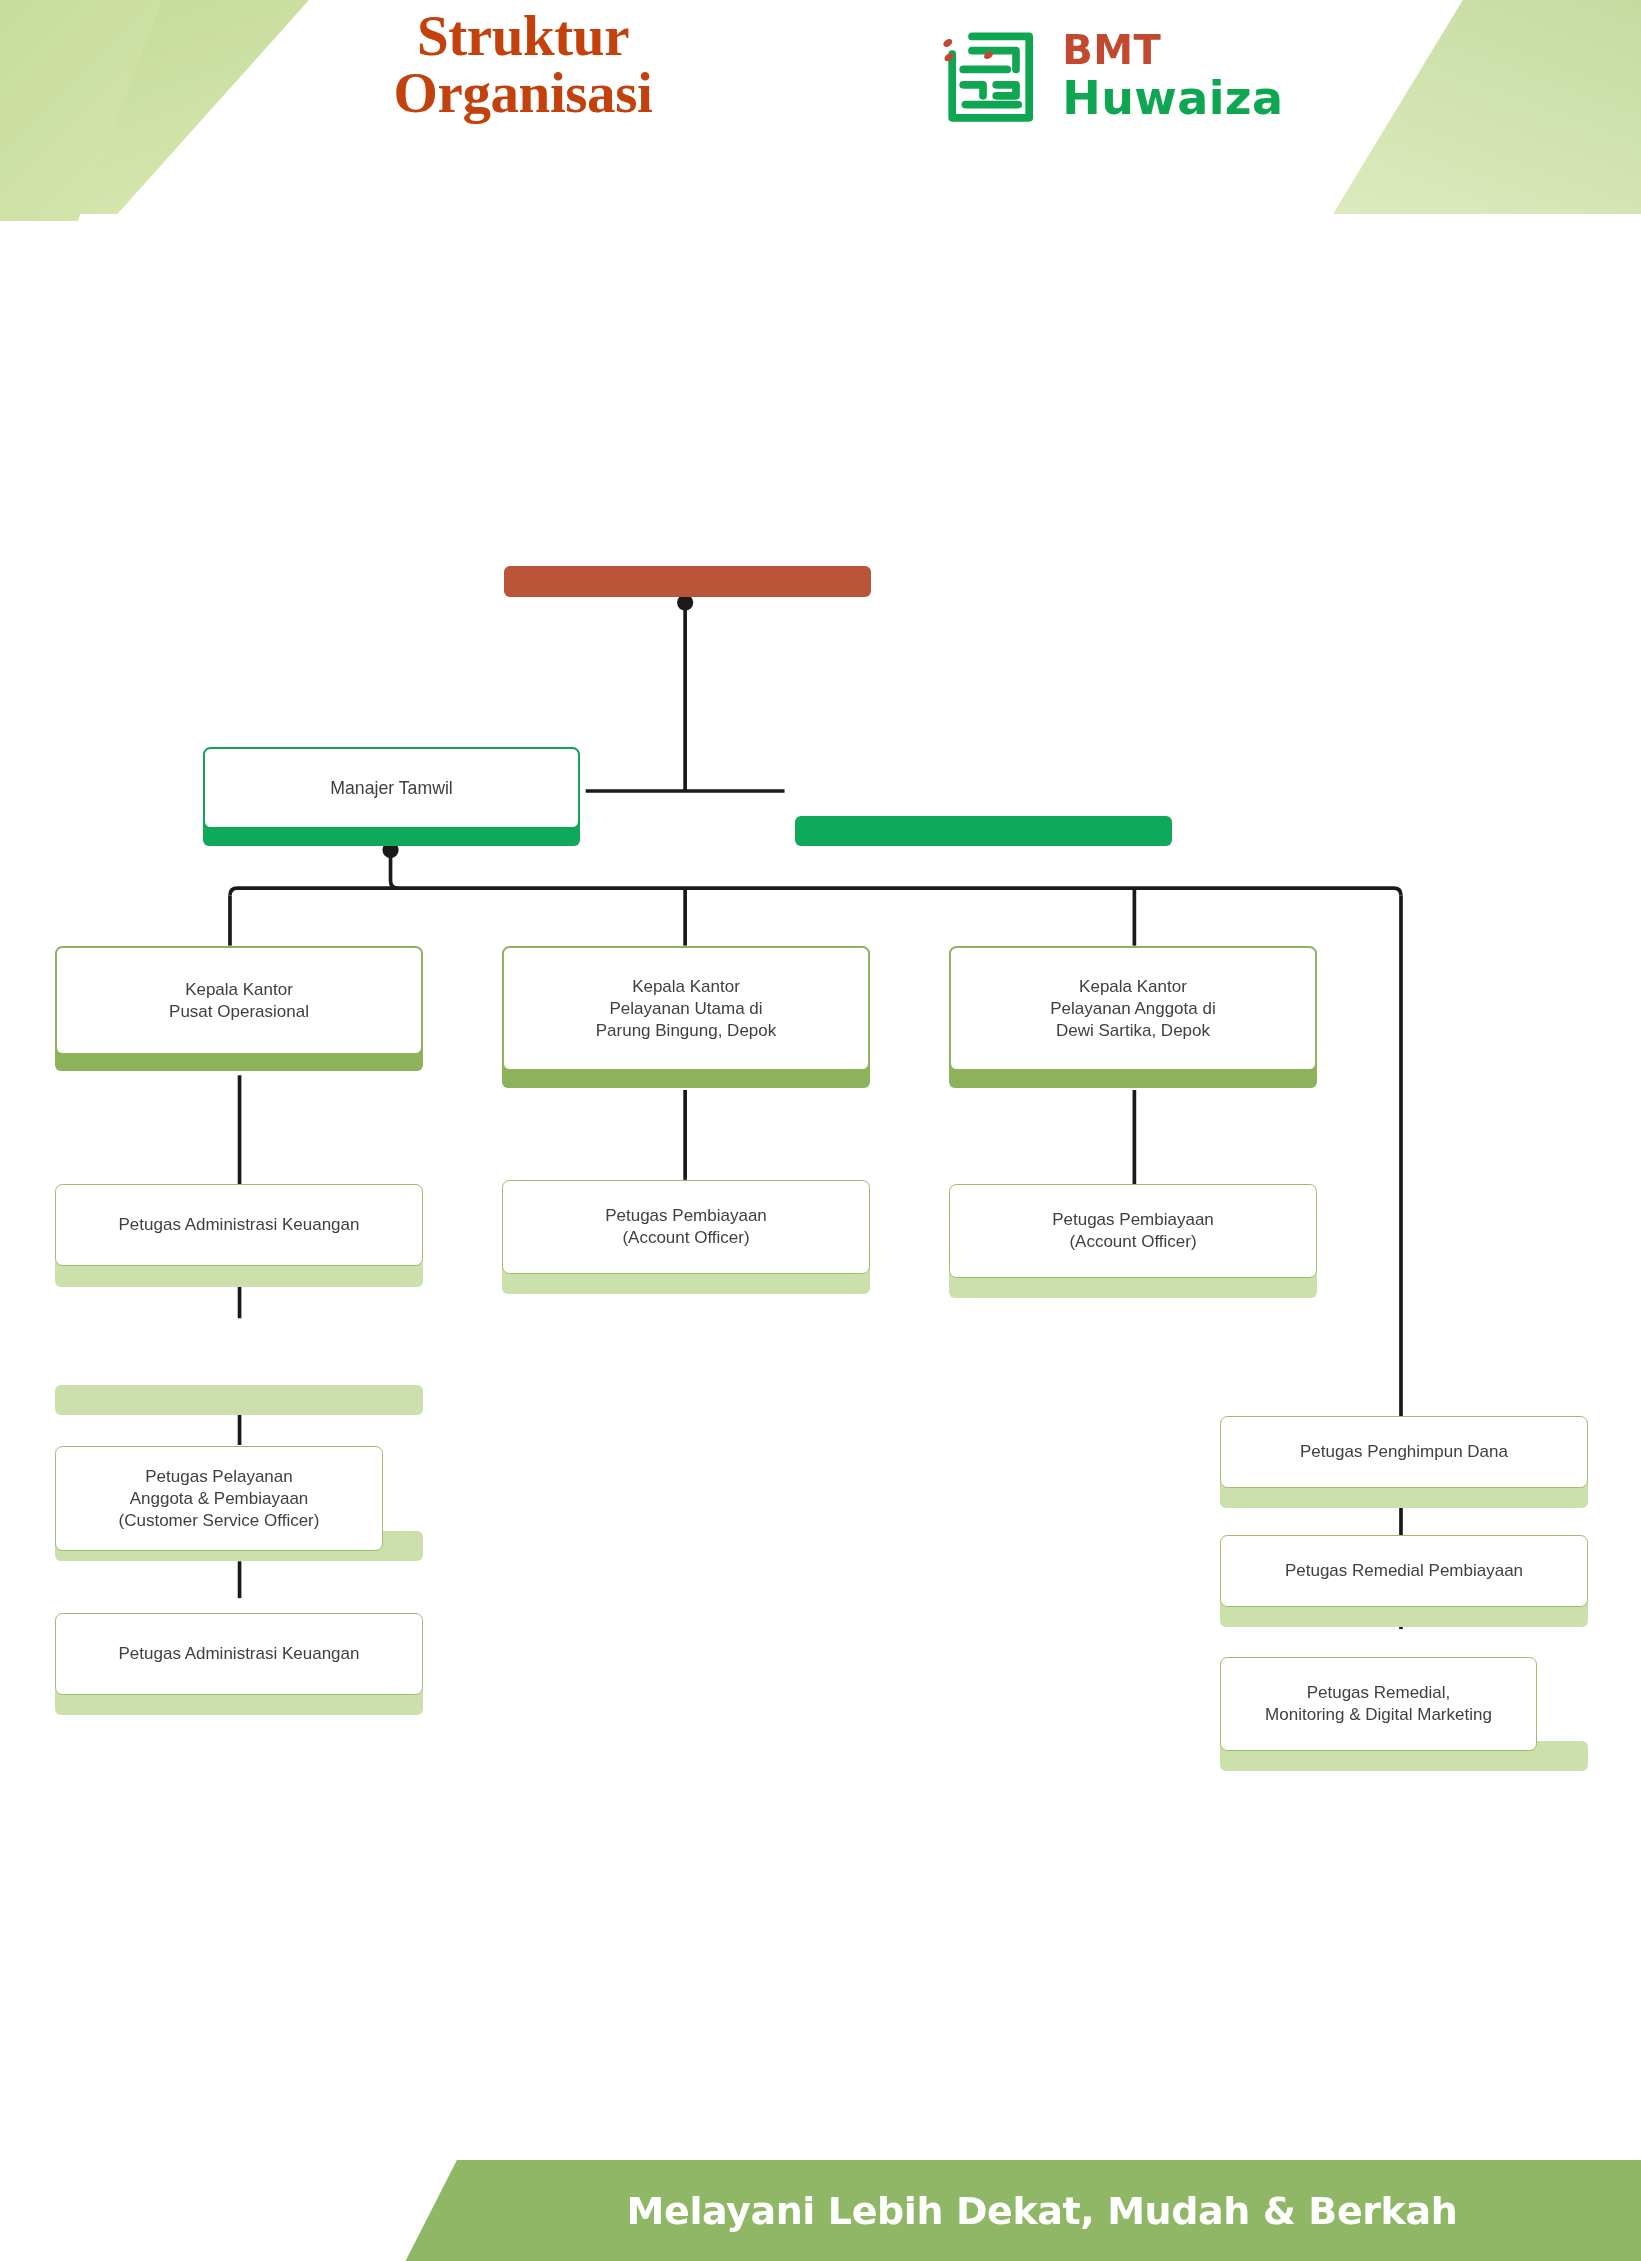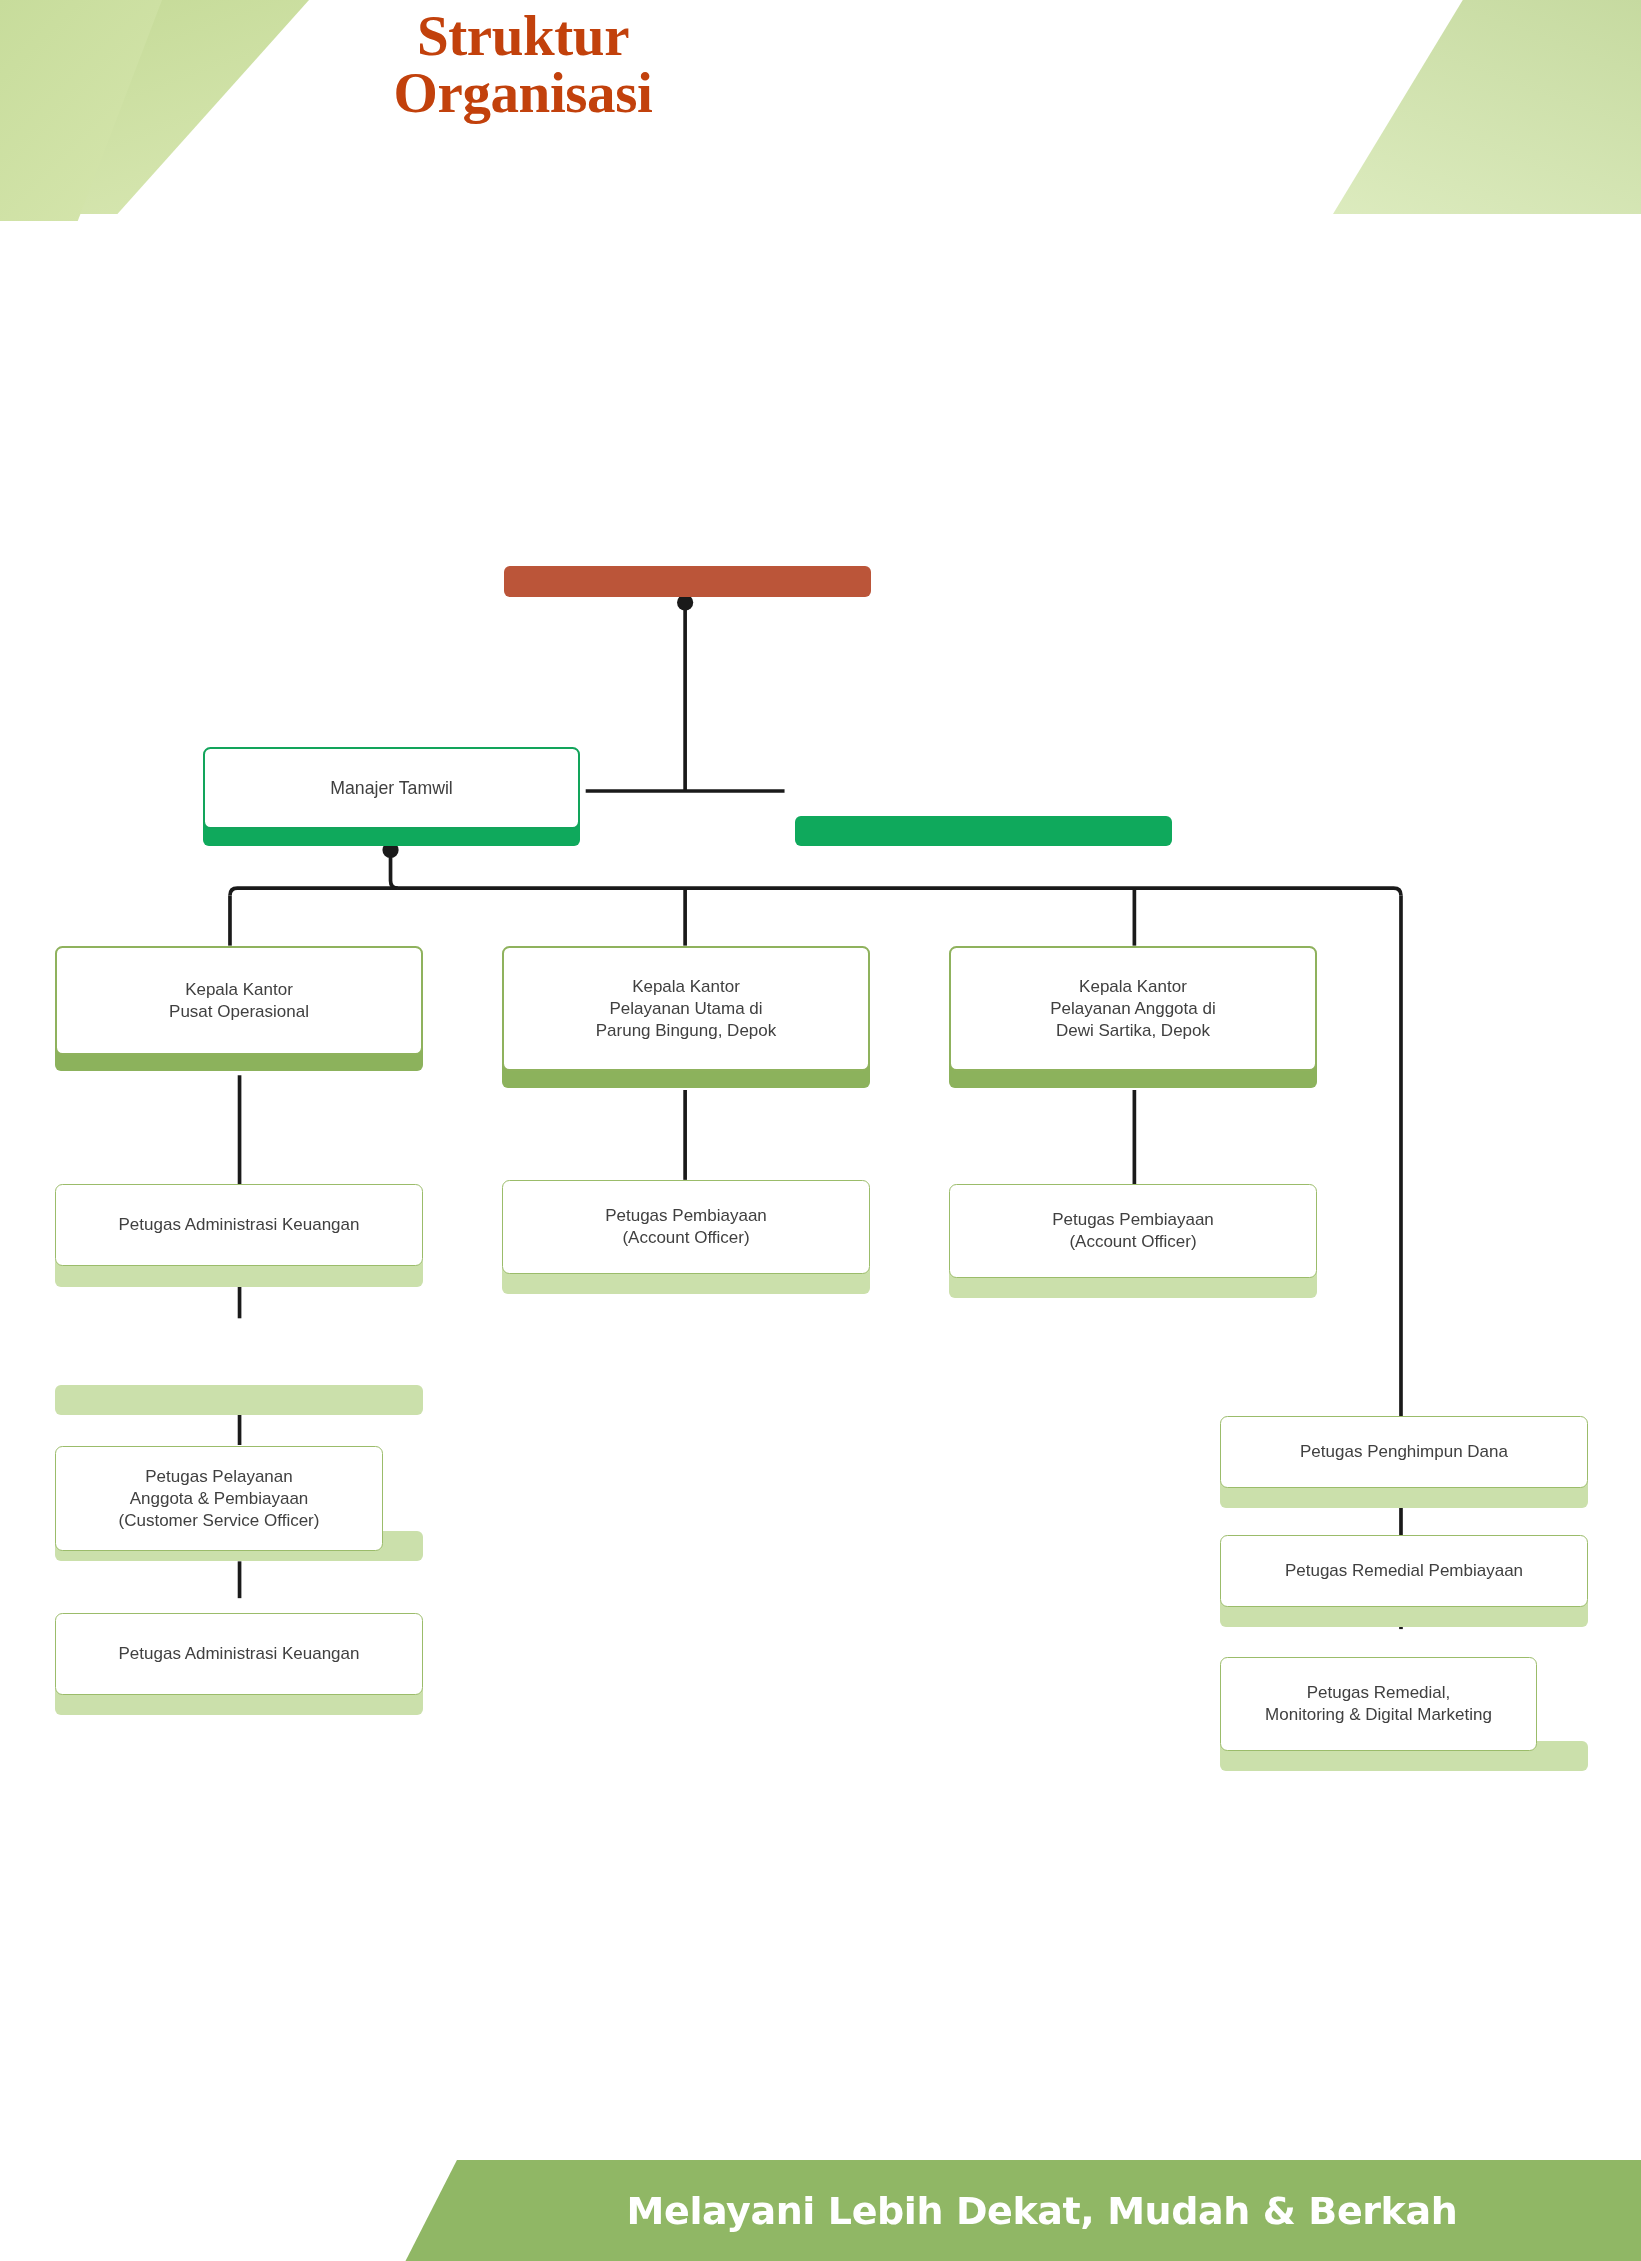--- a/index.html
+++ b/index.html
@@ -198,20 +198,41 @@
   <div id="header">
     <div class="hdr-shape-left2"></div>
     <div class="hdr-shape-left"></div>
     <div class="hdr-shape-right"></div>
 
     <div id="title-block">
       <div class="hdr-title-line">Struktur</div>
       <div class="hdr-title-line">Organisasi</div>
     </div>
 
+    <div id="logo-block">
+      <svg class="logo-mark" viewBox="0 0 100 100">
+        <g fill="none" stroke="#0fa651" stroke-width="7" stroke-linecap="round" stroke-linejoin="round">
+          <path d="M12,30 L12,88 L82,88 L82,14 L30,14"></path>
+          <path d="M30,27 L70,27 L70,44"></path>
+          <path d="M22,44 L62,44"></path>
+          <path d="M22,58 L40,58 L40,68"></path>
+          <path d="M52,58 L70,58 L70,68 L52,68"></path>
+          <path d="M24,76 L72,76"></path>
+        </g>
+        <g fill="#c0492f">
+          <ellipse cx="8" cy="20" rx="4.5" ry="3" transform="rotate(-35 8 20)"></ellipse>
+          <ellipse cx="9" cy="33" rx="4.5" ry="3" transform="rotate(-35 9 33)"></ellipse>
+          <ellipse cx="45" cy="31" rx="4.5" ry="3" transform="rotate(-35 45 31)"></ellipse>
+        </g>
+      </svg>
+      <div class="logo-words">
+        <div class="logo-bmt">BMT</div>
+        <div class="logo-huwaiza">Huwaiza</div>
+      </div>
+    </div>
   </div>
 
   <div id="chart">
 
     <svg id="lines" viewBox="0 0 2229 3070">
       <g fill="none" stroke="#1a1a1a" stroke-width="5" stroke-linecap="butt">
 
         <path d="M930,816 L930,1074"></path>
         <path d="M795,1074 L1065,1074"></path>
 

